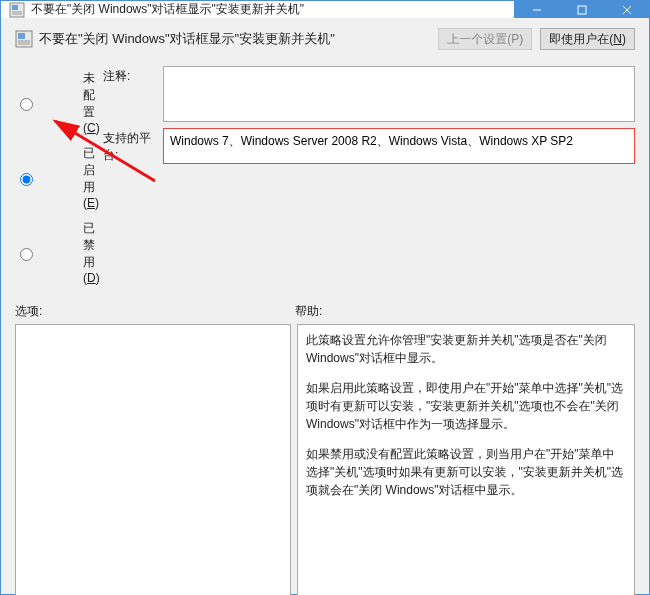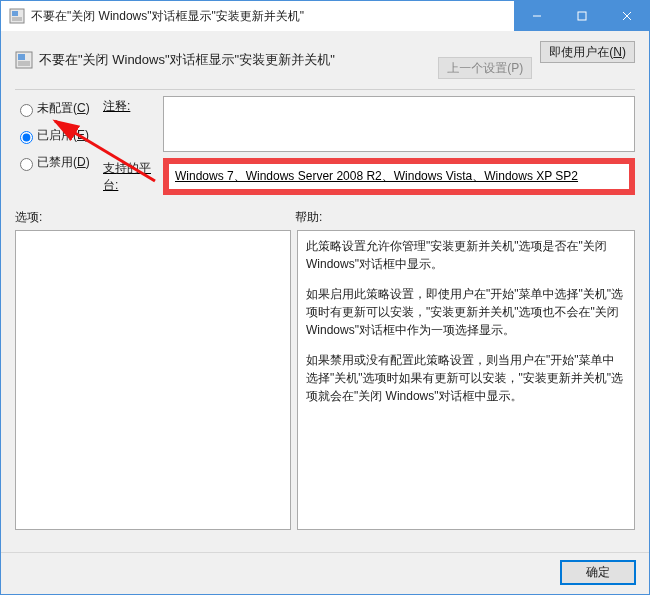--- a/index.html
+++ b/index.html
@@ -9,32 +9,32 @@
   .titlebar .icon { width: 16px; height: 16px; margin-right: 6px; display:inline-flex; }
   .win-controls { margin-left: auto; display: flex; height: 100%; }
   .win-btn { width: 45px; display:flex; align-items:center; justify-content:center; color:#fff; }
   .win-btn.min, .win-btn.max { background:#4a90d9; }
   .win-btn.close { background:#4a90d9; }
   .win-btn svg { width:10px; height:10px; stroke:#fff; stroke-width:1; fill:none; }
   .top-row { display:flex; align-items:center; padding: 10px 14px 4px 14px; font-size: 13px; color:#222; position:relative;}
   .top-row .icon2 { width:18px; height:18px; margin-right:6px; display:inline-flex; }
   .nav-btns { margin-left:auto; display:flex; gap:8px; }
   button.nav { font-size:12px; padding:2px 8px; min-width:90px; height:22px; background:#e1e1e1; border:1px solid #adadad; color:#222; }
-  button.nav:first-child { color:#888; border-color:#ccc;margin-top:16px; }
+  button.nav:first-child { color:#888; border-color:#ccc; }
   .divider { height:1px; background:#d0d0d0; margin: 6px 14px; }
   .body-area { display:flex; padding: 0 14px; gap: 8px; }
   .radio-col { width: 80px; padding-top:4px; }
-  .radio-opt { display:flex; align-items:center; font-size:12px; color:#222; margin-bottom:10px; cursor:pointer; }
+  .radio-opt { display:flex; align-items:center; font-size:12px; color:#222; margin-bottom:10px; cursor:pointer;gap:46px; }
   .radio-opt input { margin-right:4px; }
   .radio-opt .hot { text-decoration: underline; }
-  .right-col { flex:1;text-decoration:underline; }
+  .right-col { flex:1; }
   .field-row { display:flex; margin-bottom:6px; }
   .field-label { width:60px; font-size:12px; color:#222; padding-top:2px; }
   textarea.comment { flex:1; height:56px; font-size:12px; resize:none; border:1px solid #aaa; background:#fff; padding:2px; }
-  .plat-box { flex:1; border:6px solid #ef4444; background:#fff; font-size:12px; padding:4px 6px; min-height:32px;}
+  .plat-box { flex:1; border:1px solid #ef4444; background:#fff; font-size:12px; padding:4px 6px; min-height:32px;}
   .labels-row { display:flex; padding: 8px 14px 4px 14px; font-size:12px; color:#222; }
   .labels-row .lab-opt { width: 280px; }
   .panes-row { display:flex; padding: 0 14px; gap: 6px; }
   .pane-left { width: 276px; height: 300px; border:1px solid #aaa; background:#fff; }
   .pane-right { flex:1; height:300px; border:1px solid #aaa; background:#fff; font-size:12px; color:#222; padding:6px 8px; overflow:auto; line-height:1.5;}
   .pane-right p { margin: 0 0 12px 0; }
   .footer { margin-top:auto; padding: 8px 14px 10px; display:flex; justify-content:flex-end; gap:8px; border-top:1px solid #d8d8d8; }
   button.dlg { font-size:12px; padding:2px 8px; min-width:74px; height:23px; background:#e1e1e1; border:1px solid #adadad; color:#222; }
   button.dlg.primary { border:1px solid #0078d7; outline:1px solid #0078d7;}
   .hot { text-decoration: underline; }

